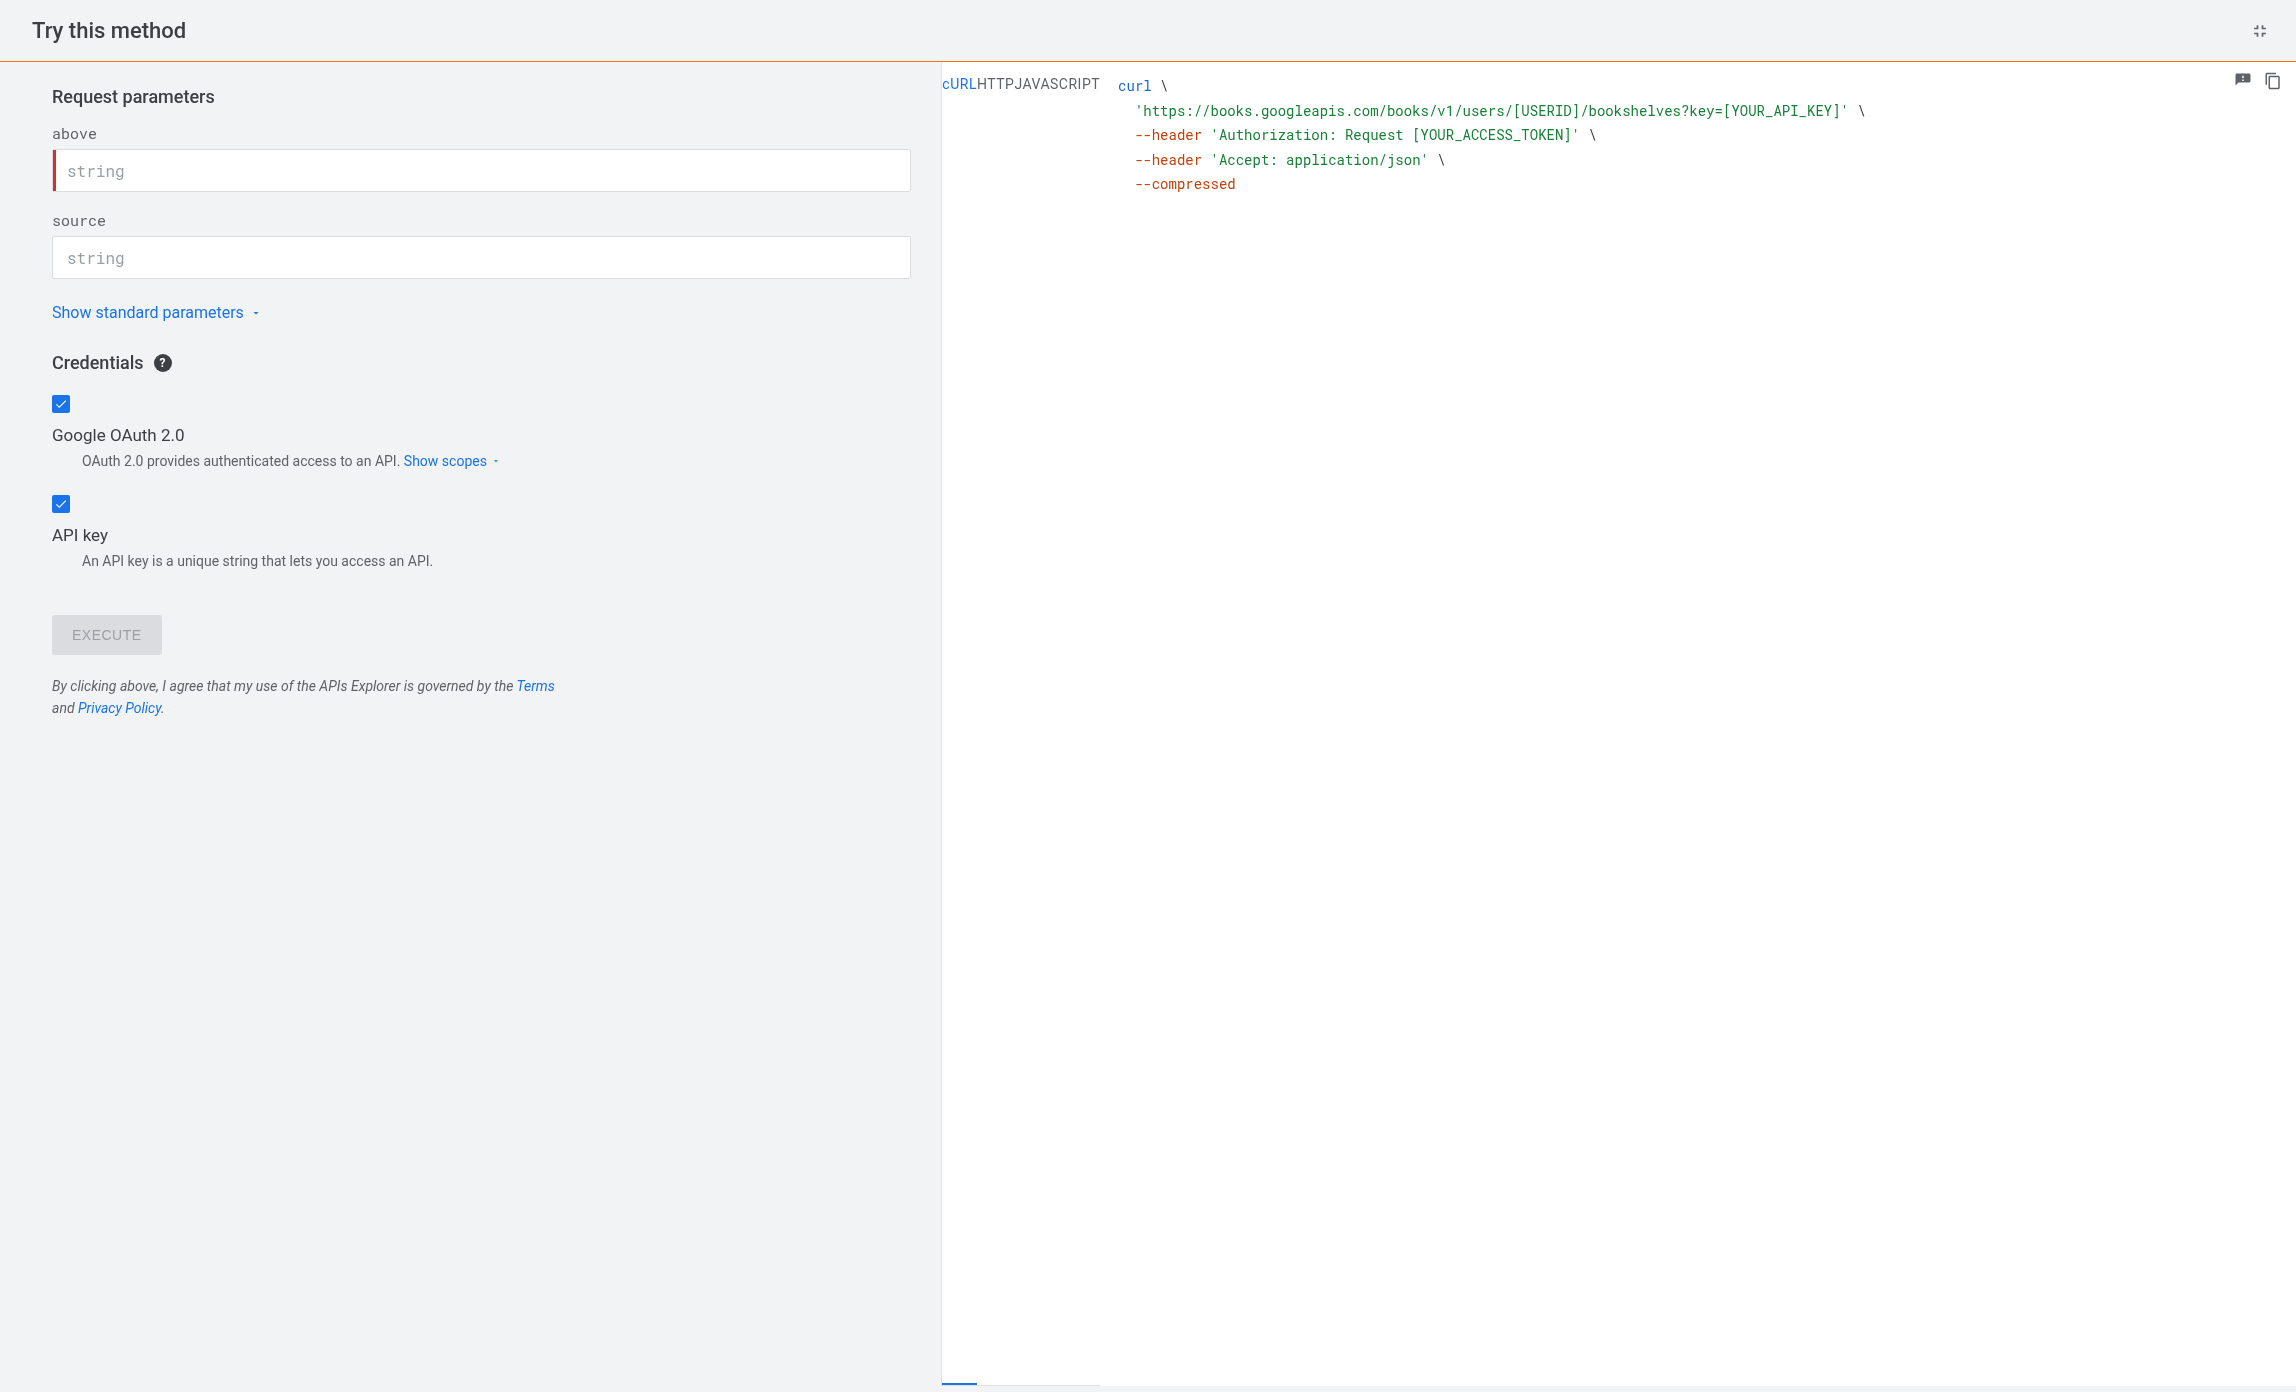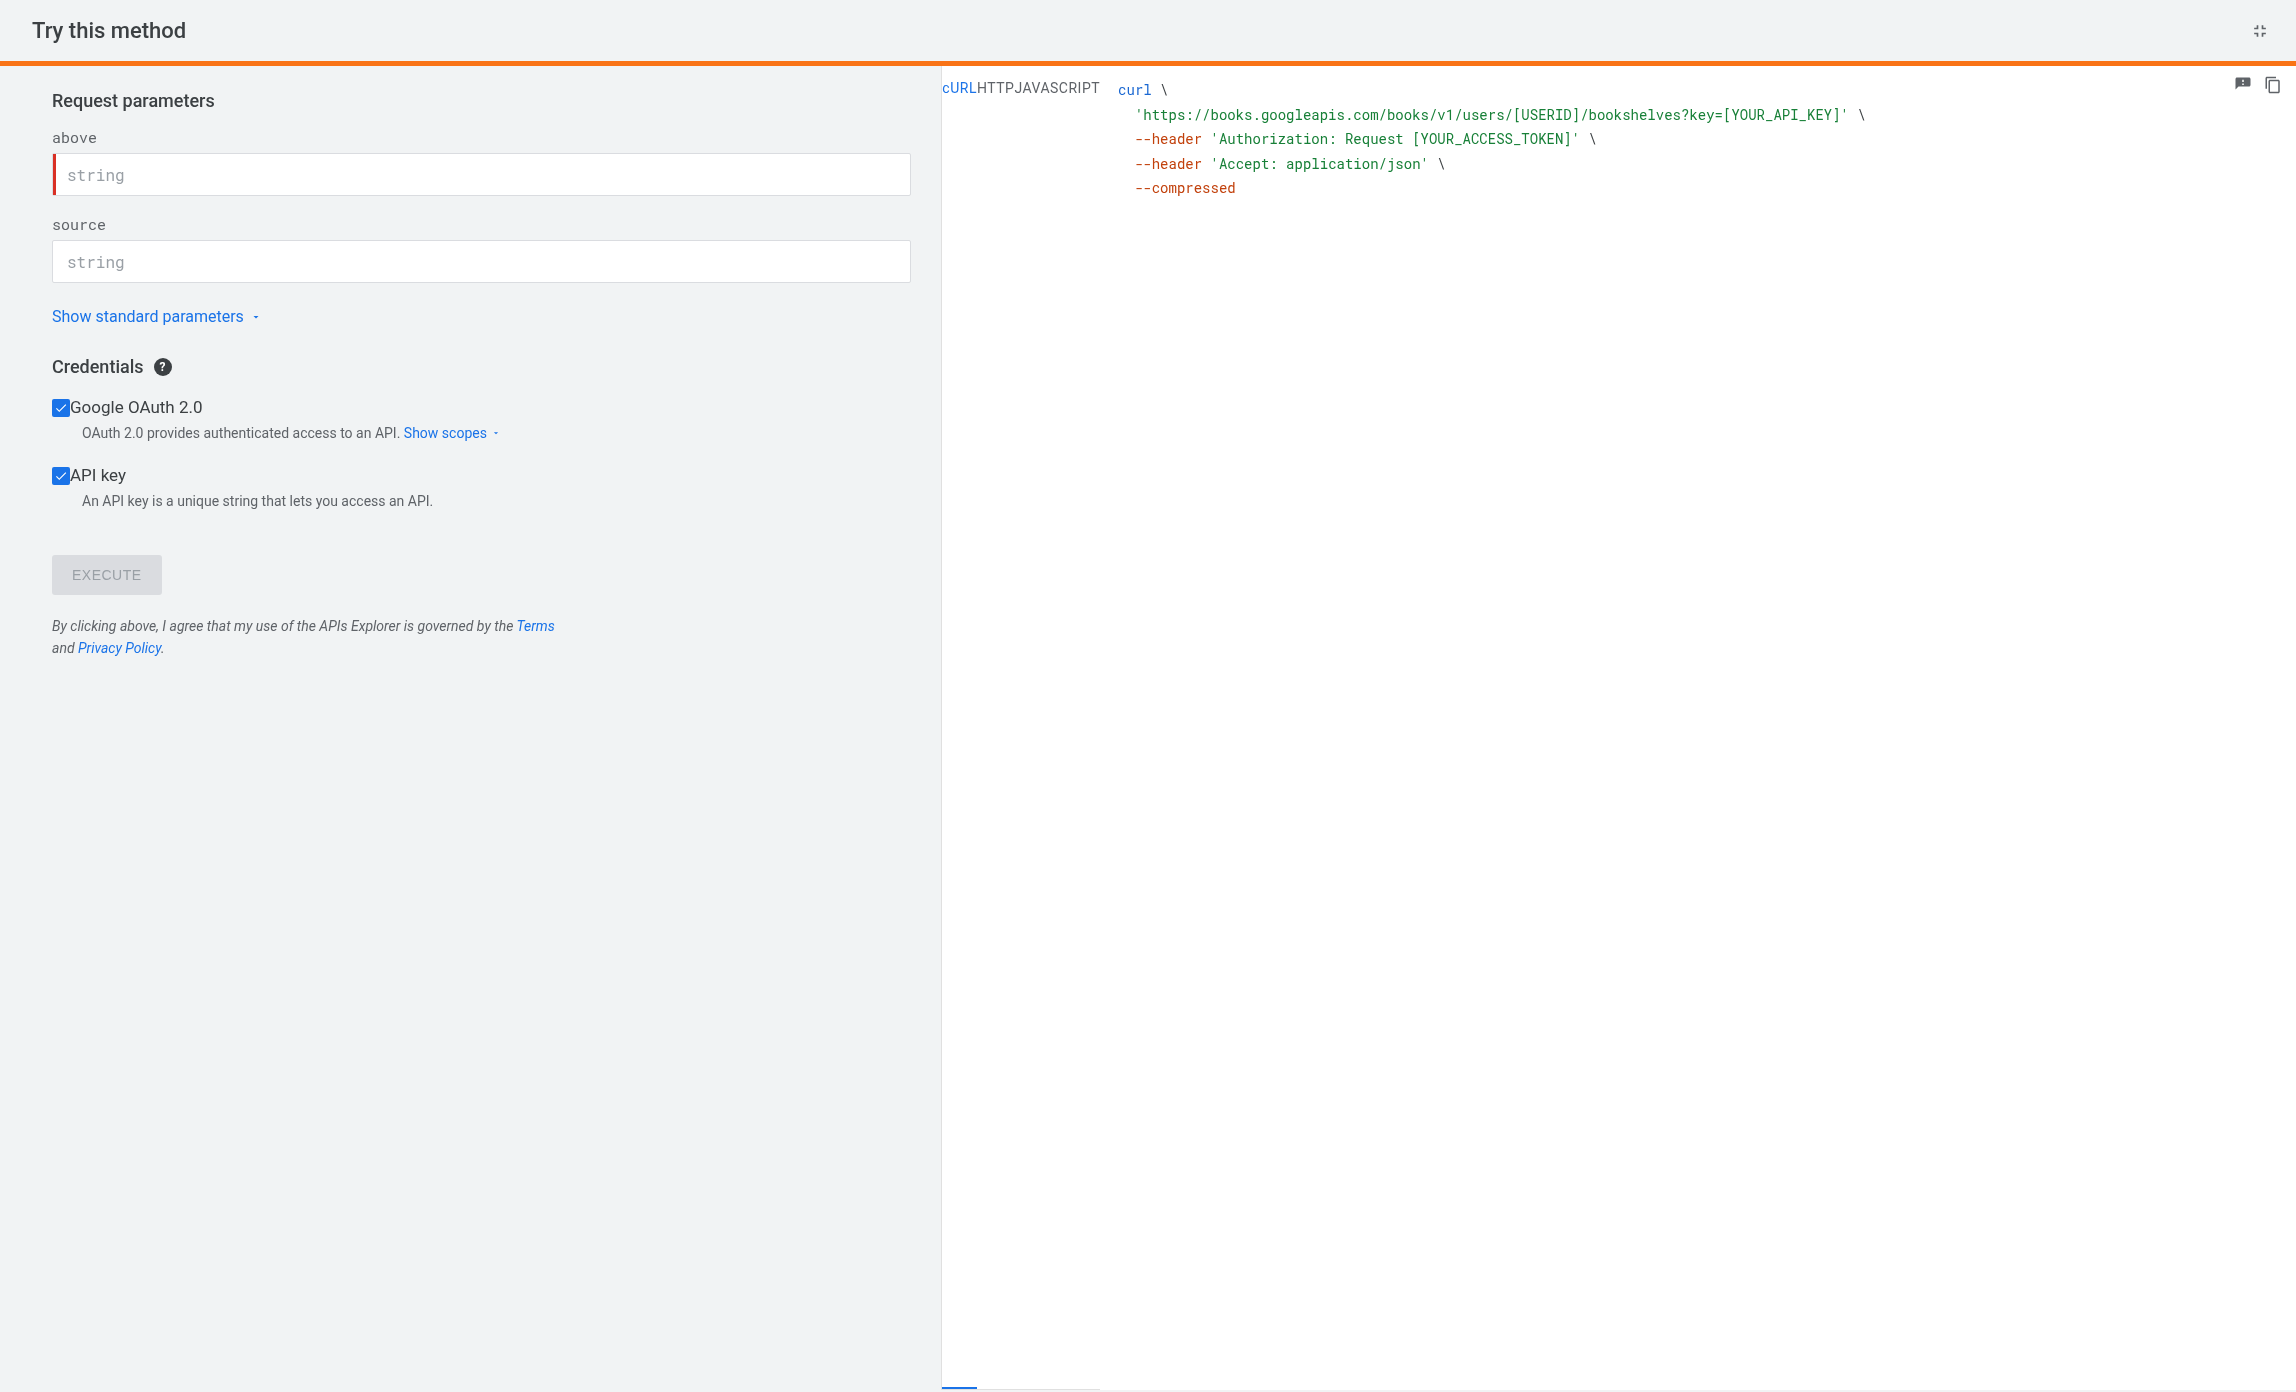--- a/index.html
+++ b/index.html
@@ -8,21 +8,21 @@
     background: #f1f3f4;
     color: #202124;
     font-size: 14px;
   }
   .container { width: 100%; height: 100vh; }
   .header {
     display: flex;
     align-items: center;
     justify-content: space-between;
     padding: 18px 24px 18px 32px;
-    border-bottom: 5px solid #f97316;
+    border-bottom: 1px solid #f97316;
   }
   .header-title {
     font-size: 22px;
     font-weight: 500;
     color: #3c4043;
   }
   .collapse-btn {
     width: 24px;
     height: 24px;
     cursor: pointer;
@@ -110,21 +110,23 @@
     display: inline-flex;
     align-items: center;
     justify-content: center;
     font-size: 12px;
     font-weight: bold;
     cursor: pointer;
   }
   .cred-row {
     display: flex;
     align-items: flex-start;
+    gap: 12px;
     margin-bottom: 8px;
+    flex-direction: column;
   }
   .checkbox {
     width: 18px; height: 18px;
     background: #1a73e8;
     border-radius: 2px;
     cursor: pointer;
     flex-shrink: 0;
     display: flex;
     align-items: center;
     justify-content: center;

